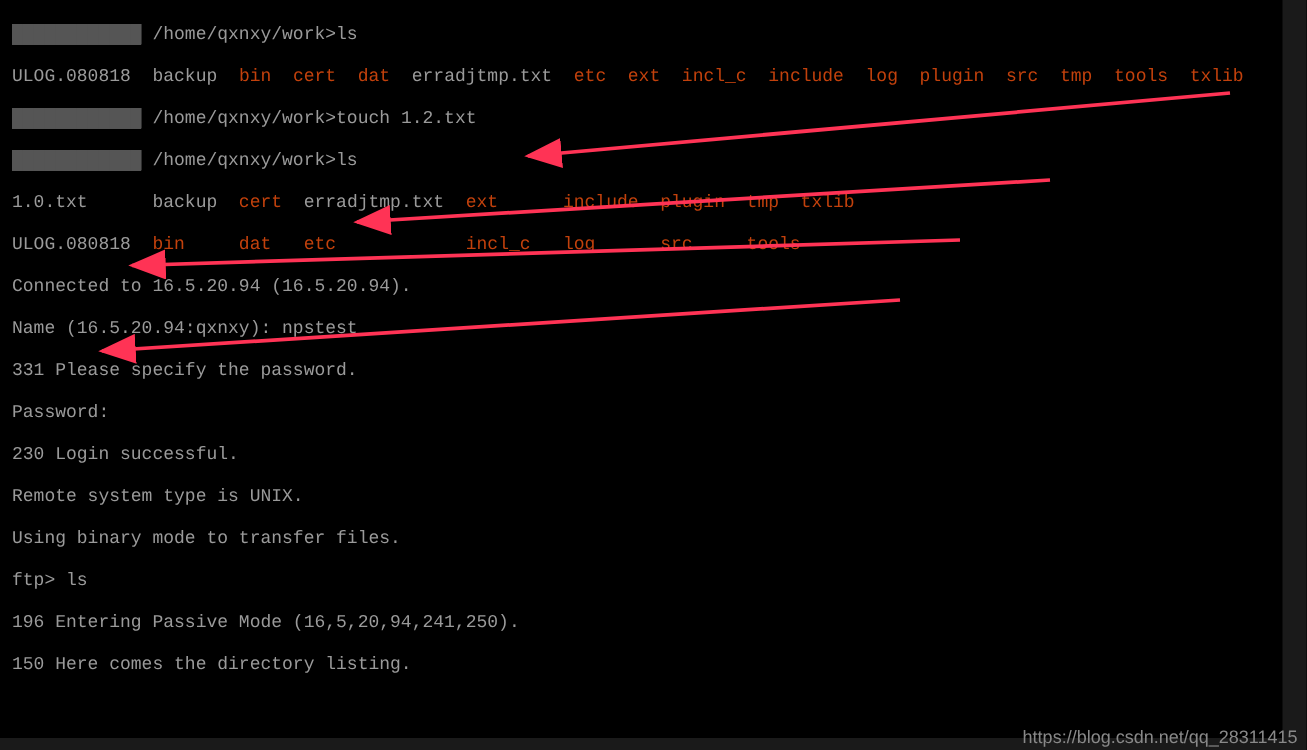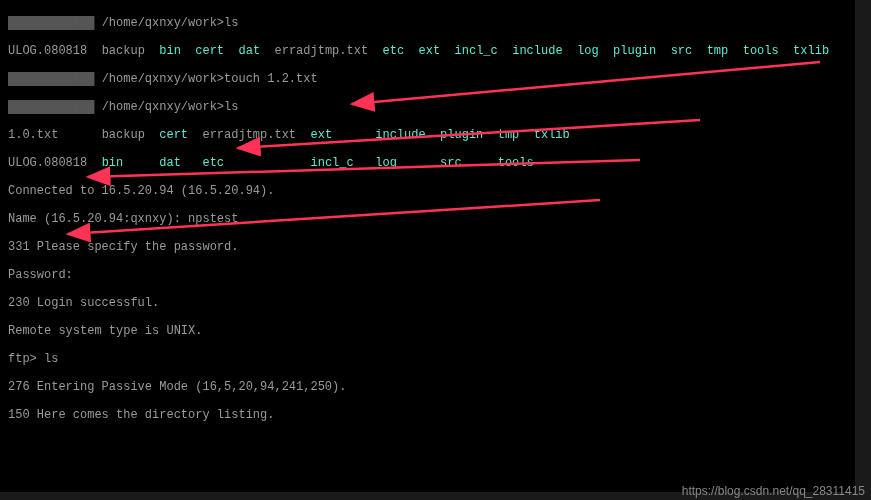--- a/index.html
+++ b/index.html
@@ -22,21 +22,21 @@
     height: 492px;
     box-sizing: border-box;
     position: relative;
     white-space: pre;
   }
   .redact {
     background: #555;
     color: #555;
     user-select: none;
   }
-  .cyan { color: #5eead4; }
+  .cyan { color: #c2410c; }
   .line { display: block; }
   .watermark {
     position: absolute;
     right: 6px;
     bottom: 2px;
     color: #888;
     font-family: Arial, sans-serif;
     font-size: 12px;
   }
   svg.arrows {
@@ -56,22 +56,23 @@
 <span class="line"><span class="redact">████████████</span> <span>/home/qxnxy/work</span>&gt;<span>touch 1.2.txt</span></span>
 <span class="line"><span class="redact">████████████</span> <span>/home/qxnxy/work</span>&gt;<span>ls</span></span>
 <span class="line" id="ls2a"><span class="">1.0.txt      </span><span class="">backup  </span><span class="cyan">cert  </span><span class="">erradjtmp.txt  </span><span class="cyan">ext      </span><span class="cyan">include  </span><span class="cyan">plugin  </span><span class="cyan">tmp  </span><span class="cyan">txlib   </span></span>
 <span class="line" id="ls2b"><span class="">ULOG.080818  </span><span class="cyan">bin     </span><span class="cyan">dat   </span><span class="cyan">etc            </span><span class="cyan">incl_c   </span><span class="cyan">log      </span><span class="cyan">src     </span><span class="cyan">tools </span><span class="">        </span></span>
 <span class="line">Connected to 16.5.20.94 (16.5.20.94).</span>
 <span class="line">Name (16.5.20.94:qxnxy): npstest</span>
 <span class="line">331 Please specify the password.</span>
 <span class="line">Password:</span>
 <span class="line">230 Login successful.</span>
 <span class="line">Remote system type is UNIX.</span>
+<span class="line">Using binary mode to transfer files.</span>
 <span class="line"><span>ftp&gt; </span><span>ls</span></span>
-<span class="line">276 Entering Passive Mode (16,5,20,94,241,250).</span>
+<span class="line">196 Entering Passive Mode (16,5,20,94,241,250).</span>
 <span class="line">150 Here comes the directory listing.</span>
 
 </div>
 
 <svg class="arrows">
   <defs>
     <marker id="ah" markerWidth="10" markerHeight="8" refX="9" refY="4" orient="auto">
       <polygon points="0 0, 10 4, 0 8" fill="#ff3355"></polygon>
     </marker>
   </defs>

